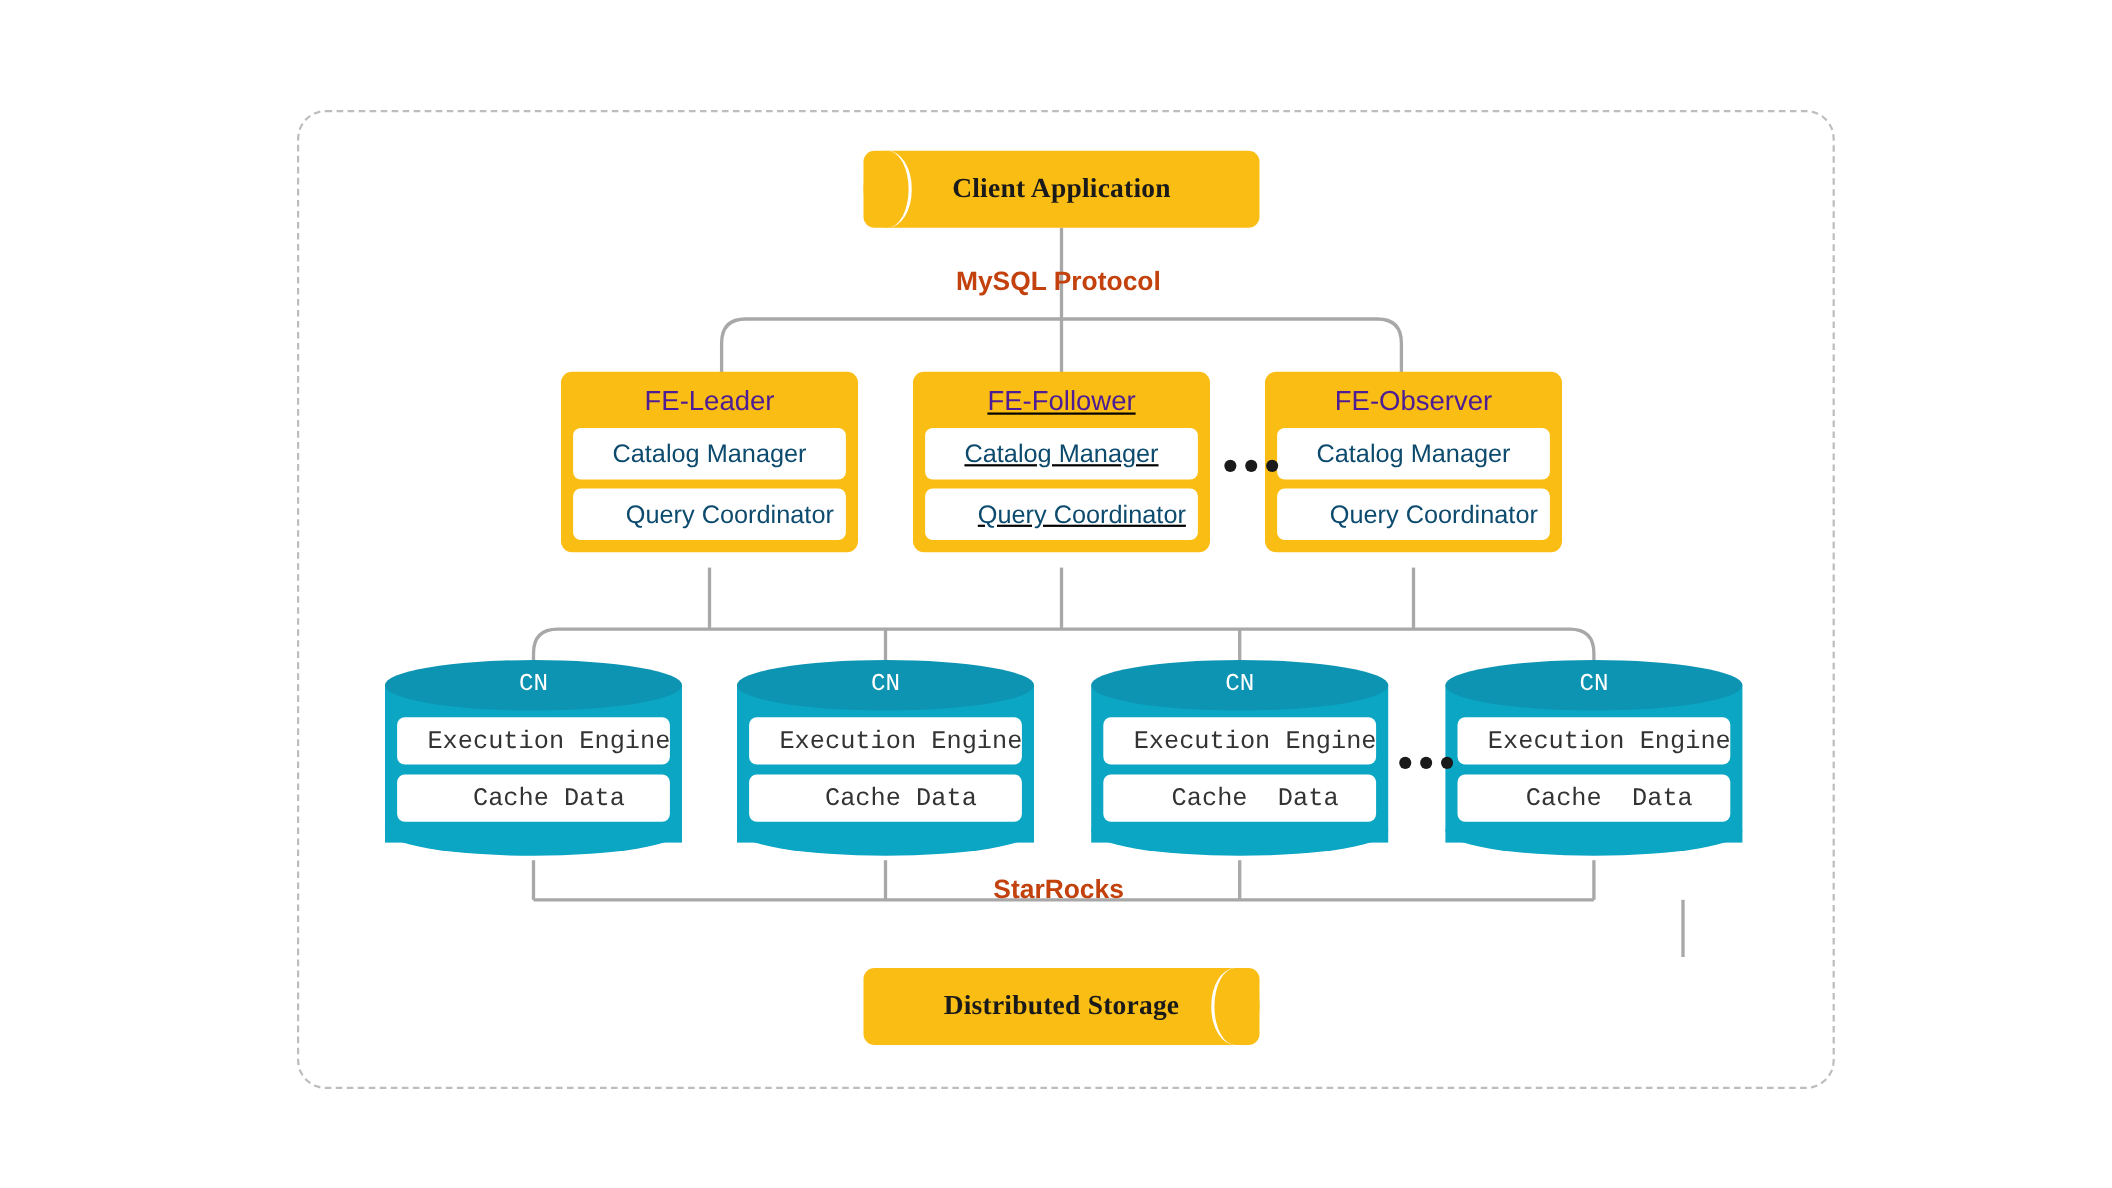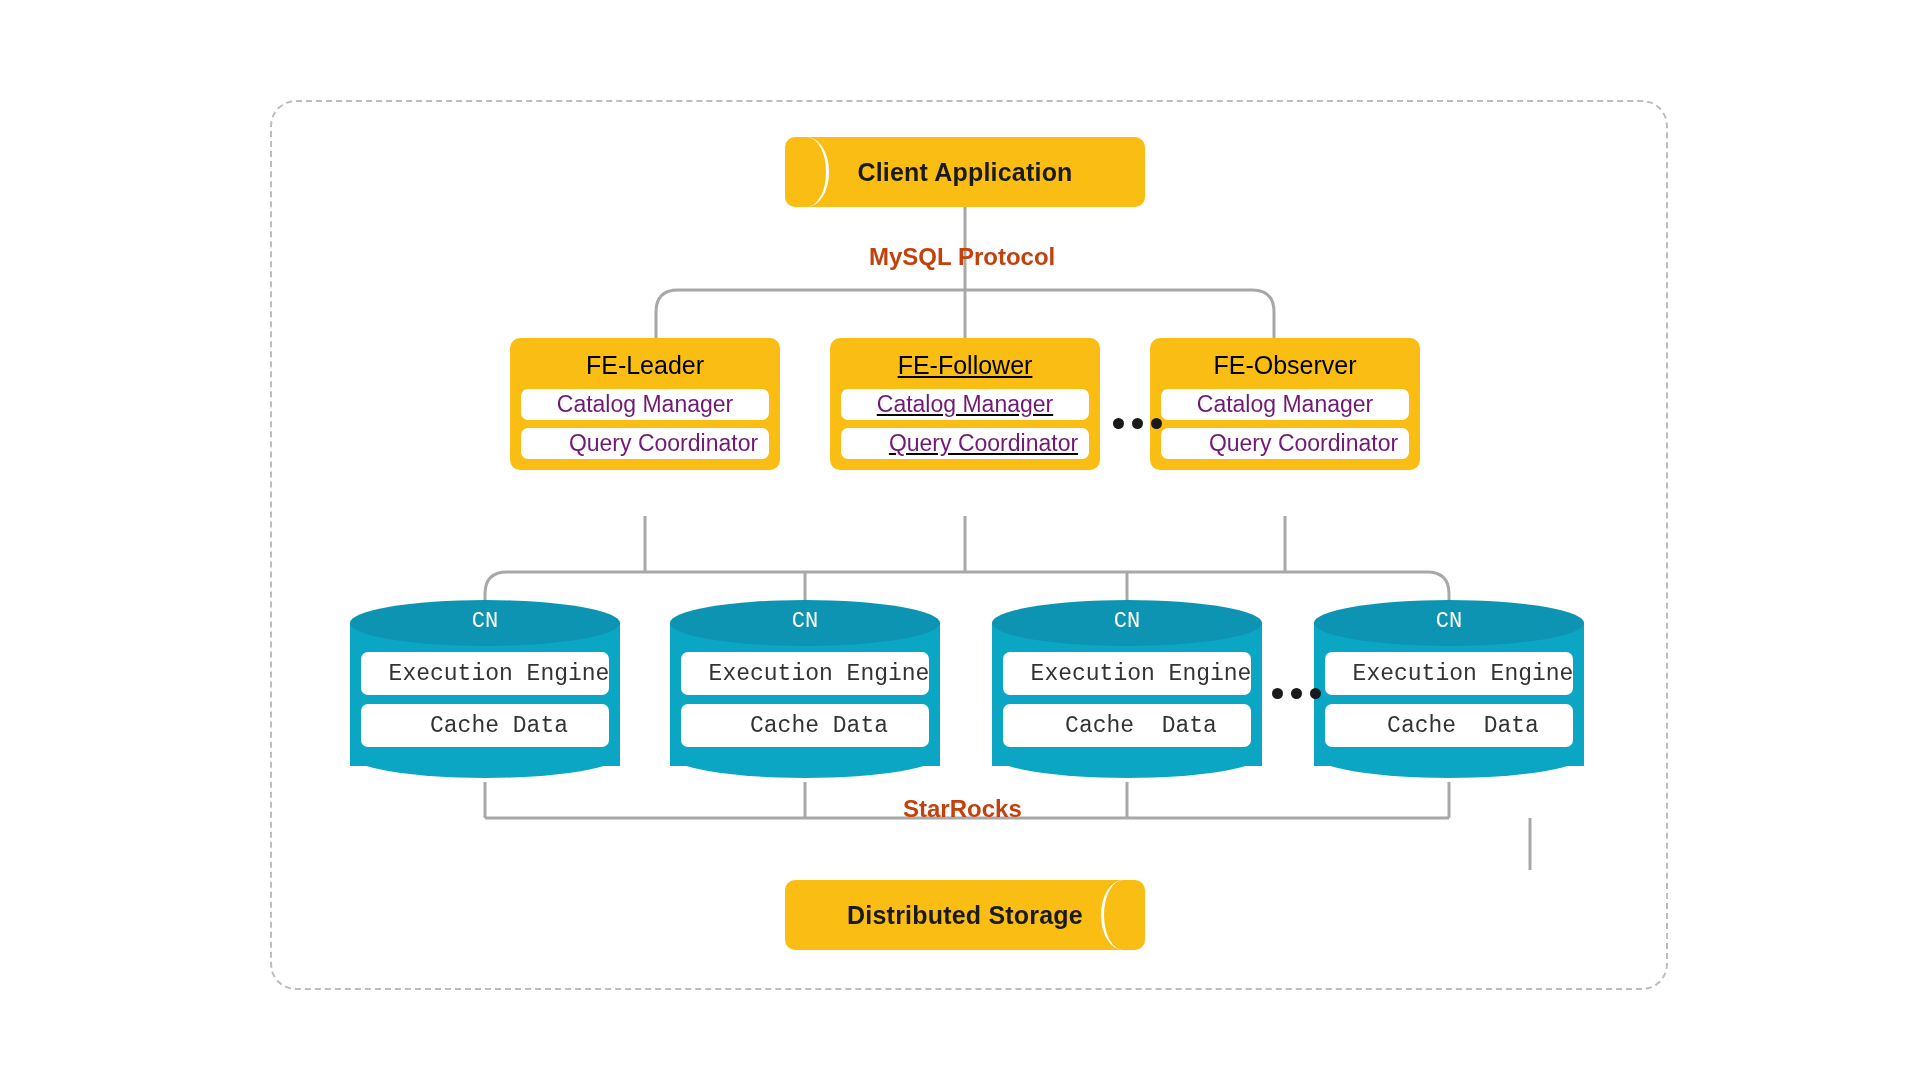--- a/index.html
+++ b/index.html
@@ -58,47 +58,48 @@
   .hcyl.cap-left  .hcap { left: 0px;  border-right: 3px solid #ffffff; }
   .hcyl.cap-right .hcap { right: 0px; border-left: 3px solid #ffffff; }
   .hcyl .hlabel {
     position: relative;
     z-index: 3;
     font-size: 25px;
     font-weight: bold;
     color: #1a1a1a;
     letter-spacing: .2px;
     white-space: nowrap;
+    font-family: Liberation Serif, serif;
   }
 
   
   .fe-box {
     position: absolute;
     width: 270px;
     background: #FABD14;
     border-radius: 10px;
     padding: 9px 11px 11px 11px;
     box-sizing: border-box;
   }
   .fe-title {
     text-align: center;
     font-size: 25px;
-    color: #000000;
+    color: #4c1d95;
     padding: 4px 0 9px 0;
     white-space: nowrap;
   }
   .fe-slot {
     background: #ffffff;
     border-radius: 7px;
-    height: 31px;
+    height: 47px;
     display: flex;
     align-items: center;
     justify-content: center;
     font-size: 23px;
-    color: #701a75;
+    color: #0c4a6e;
     margin-bottom: 8px;
     white-space: nowrap;
   }
   .fe-slot:last-child { margin-bottom: 0; padding-left: 37px; }
 
   
   .cn {
     position: absolute;
     width: 290px;
     height: 185px;

